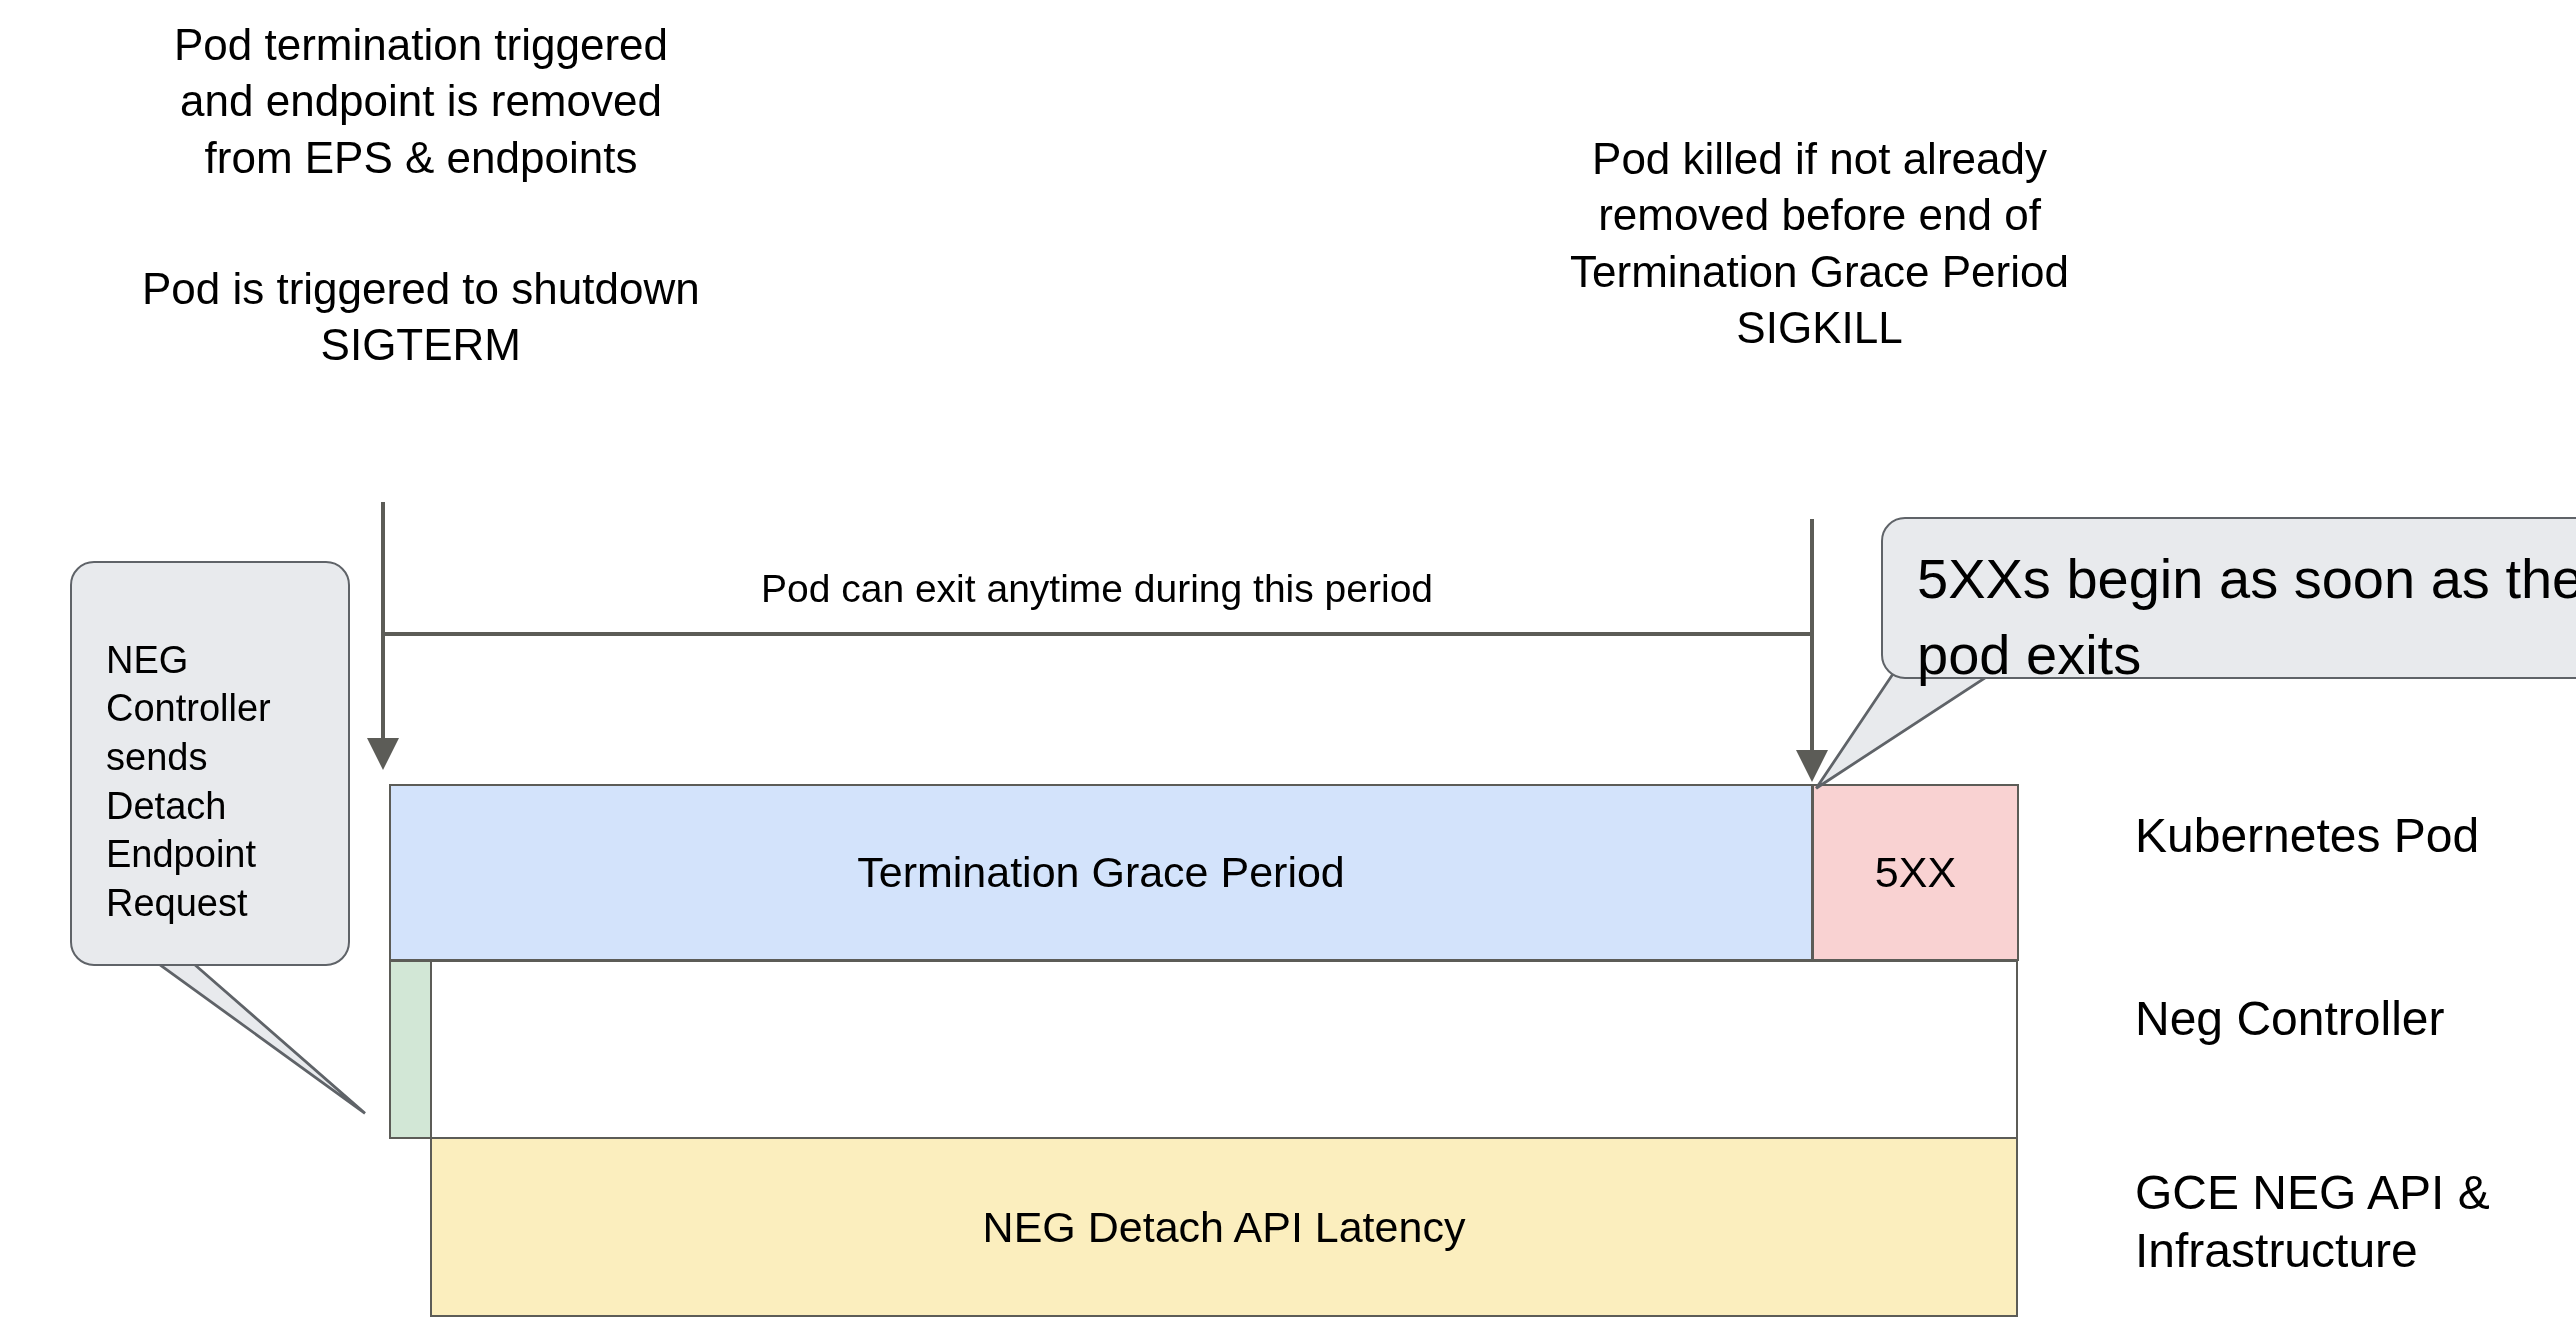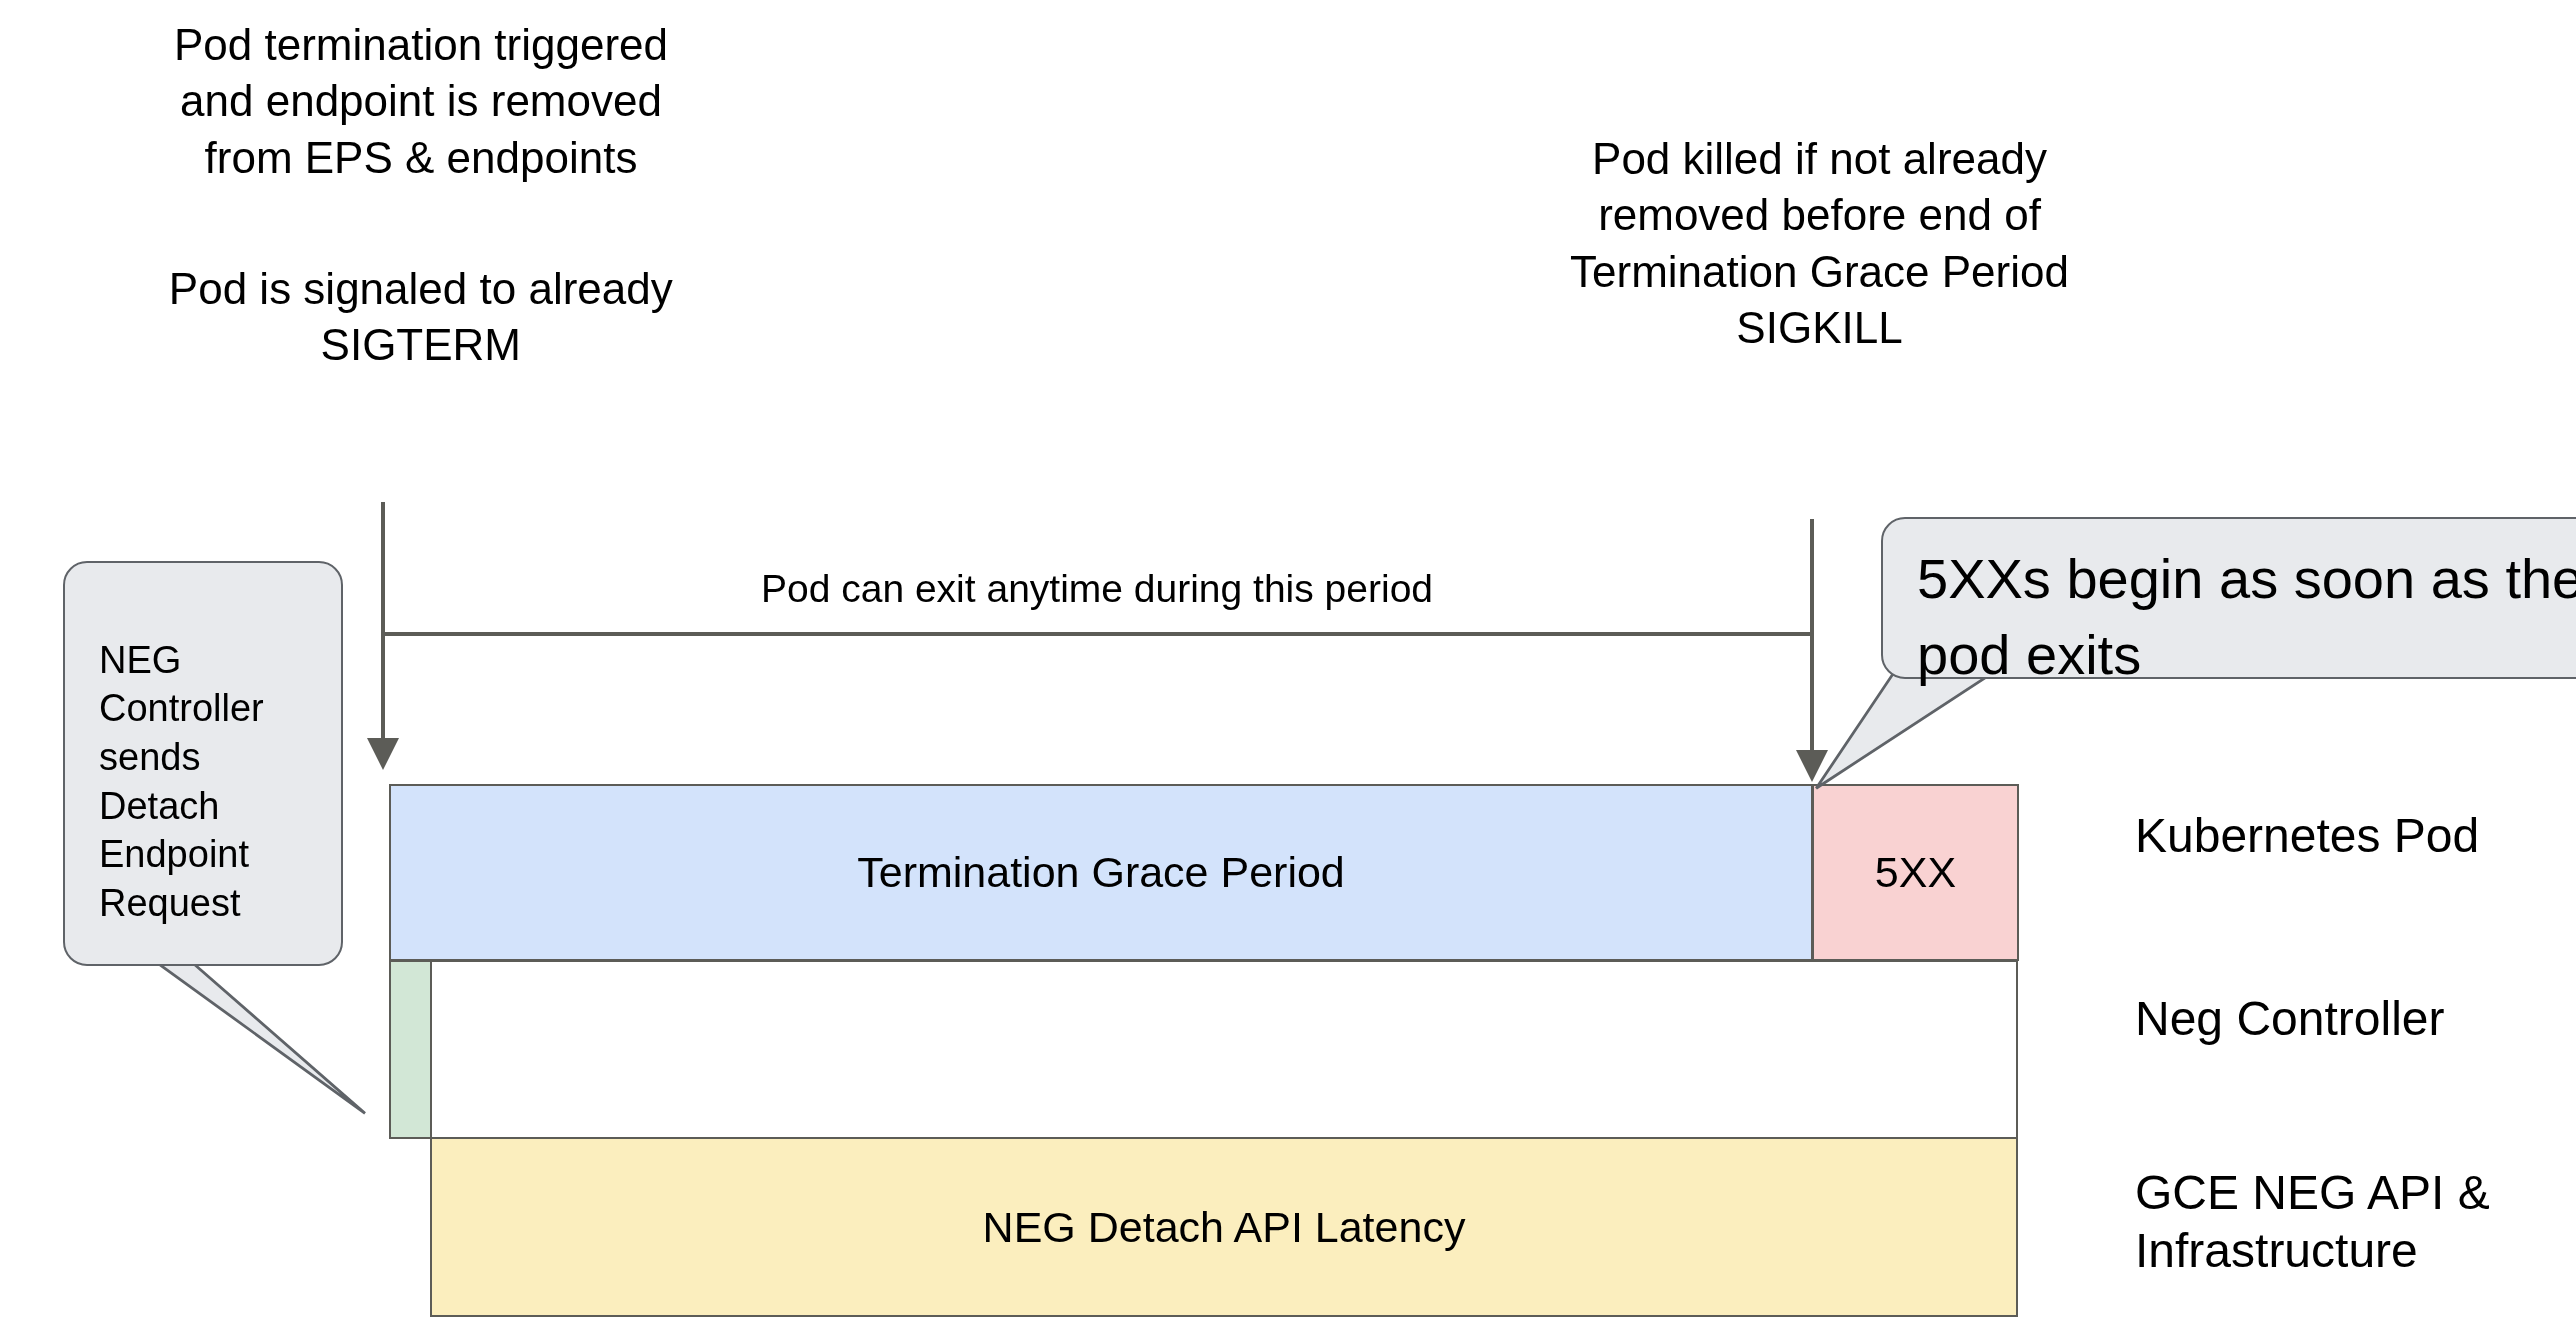--- a/index.html
+++ b/index.html
@@ -132,21 +132,21 @@
   
   .callout {
     position: absolute;
     box-sizing: border-box;
     background: #e8eaed;
     border: 2.8px solid #5f6368;
     border-radius: 24px;
     color: #000000;
   }
   #callout-neg {
-    left: 15px;
+    left: 22px;
     top: 561px;
     width: 280px;
     height: 405px;
     padding: 24px 13px 0 34px;
     font-size: 38px;
     line-height: 1.28;
     white-space: pre-line;
   }
   #callout-5xx {
     left: 1833px;
@@ -179,21 +179,21 @@
 </style>
 </head>
 <body>
 
 <div id="canvas">
 
   <div class="note" id="note-termination">Pod termination triggered
 and endpoint is removed
 from EPS &amp; endpoints</div>
 
-  <div class="note" id="note-shutdown">Pod is signaled to already
+  <div class="note" id="note-shutdown">Pod is triggered to shutdown
 SIGTERM</div>
 
   <div class="note" id="note-killed">Pod killed if not already
 removed before end of
 Termination Grace Period
 SIGKILL</div>
 
   <div class="vline" id="arrow1-line"></div>
   <div class="vhead" id="arrow1-head"></div>
 

